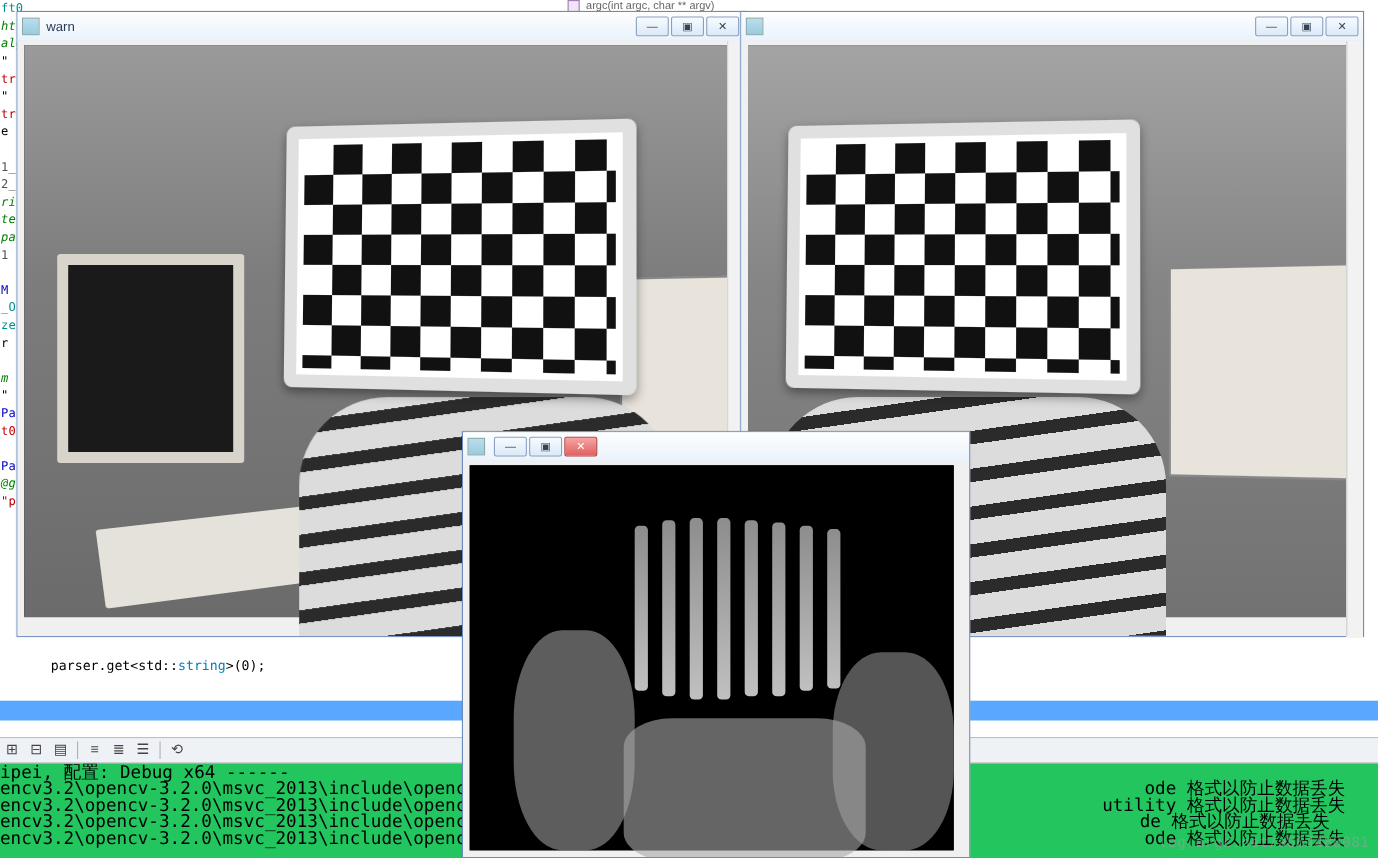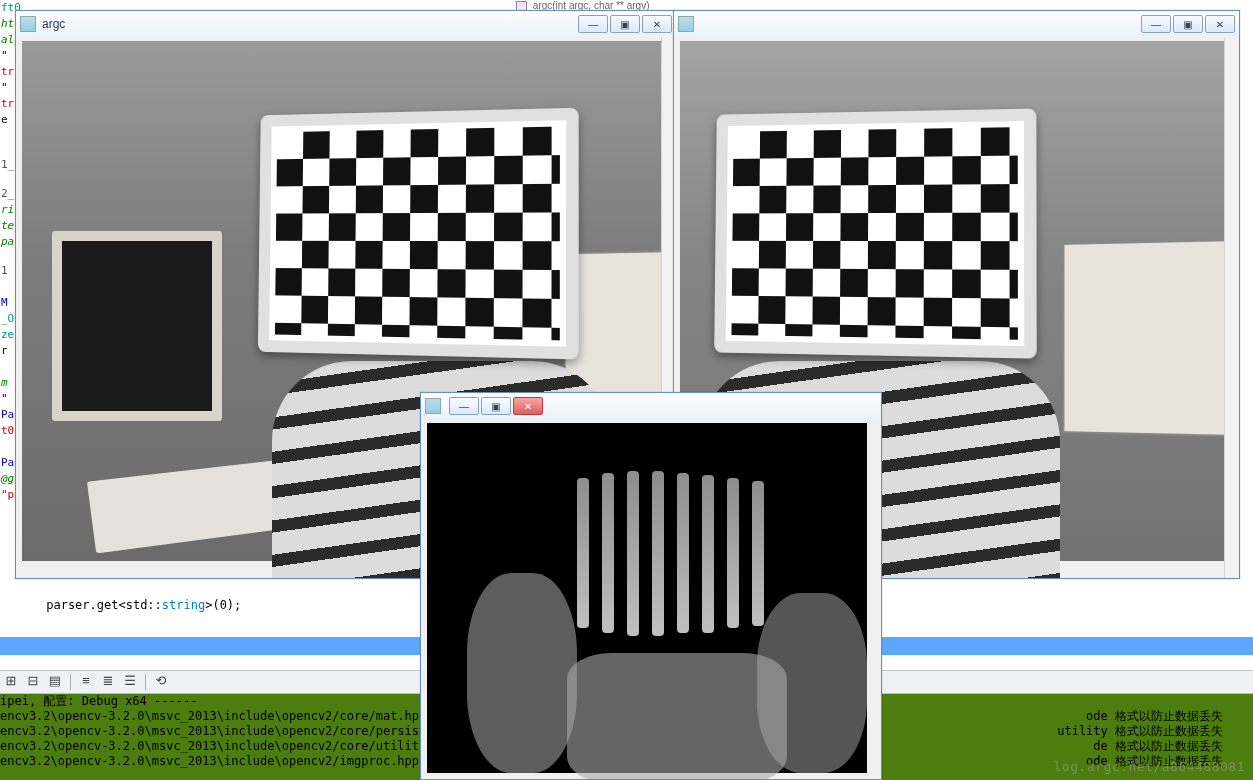--- a/index.html
+++ b/index.html
@@ -2,29 +2,29 @@
 <html><head>
 <meta charset="utf-8">
 <style>
   html,body{margin:0;padding:0;width:1253px;height:780px;font-family:'Segoe UI','Microsoft YaHei',sans-serif;font-size:12px;background:#fff;overflow:hidden;}
   .code-gutter{position:absolute;left:0;top:0;width:18px;height:620px;background:#fff;}
   .gutter-line{font-family:Consolas,monospace;font-size:11px;line-height:16px;padding-left:1px;white-space:pre;}
   .g-cyan{color:#009090;}
   .g-green{color:#008000;font-style:italic;}
   .g-red{color:#c00000;}
   .g-blue{color:#0000c0;}
-  .g-num{color:#505050;margin-top:13px;}
+  .g-num{color:#505050;}
   .code-main{position:absolute;left:0;top:598px;width:1253px;font-family:Consolas,monospace;font-size:12px;color:#000;}
   .code-line{white-space:pre;margin-left:39px;}
   .type{color:#0080c0;}
   .toolbar{position:absolute;left:0;top:670px;width:1253px;height:22px;background:#eef2f7;border-top:1px solid #c0c0c0;border-bottom:1px solid #c0c0c0;}
   .toolbar .btn{display:inline-block;width:22px;height:20px;text-align:center;line-height:20px;color:#444;font-size:13px;}
   .toolbar .sep{display:inline-block;width:1px;height:16px;background:#b0b0b0;vertical-align:middle;margin:0 4px;}
   .bluebar{position:absolute;left:0;top:637px;width:1253px;height:18px;background:#5aa7ff;}
-  .output{position:absolute;left:0;top:694px;width:1253px;height:86px;font-family:'NSimSun','SimSun',Consolas,monospace;font-size:12px;color:#000;background:#4d7c0f;}
+  .output{position:absolute;left:0;top:694px;width:1253px;height:86px;font-family:'NSimSun','SimSun',Consolas,monospace;font-size:16px;color:#000;background:#22c55e;}
   .output div{white-space:pre;line-height:15px;}
   .watermark{position:absolute;right:8px;bottom:6px;color:rgba(160,160,160,0.55);font-size:13px;font-family:Consolas,monospace;letter-spacing:.5px;}
   .tab-strip{position:absolute;left:516px;top:0;width:320px;height:12px;font-size:10px;color:#666;}
   .tab-strip .sq{display:inline-block;width:9px;height:9px;border:1px solid #a080b0;background:#f0e4f8;margin-right:3px;vertical-align:middle;}
 
   
   .cvwin{position:absolute;border:1px solid #6a8cbf;background:#fff;box-shadow:0 0 0 1px rgba(0,0,0,.05);}
   .cvtitle{height:26px;background:linear-gradient(#fdfeff,#eaf2fb);border-bottom:1px solid #cfd9e7;display:flex;align-items:center;padding:0 4px;}
   .cvicon{width:14px;height:14px;border:1px solid #8aa;background:linear-gradient(#bde,#9cd);margin-right:6px;}
   .cvtitle span.title{flex:1;color:#2a3a55;font-size:12px;}
@@ -93,21 +93,21 @@
     <div class="gutter-line g-red">t0</div>
     <div class="gutter-line "> </div>
     <div class="gutter-line g-blue">Pa</div>
     <div class="gutter-line g-green">@g</div>
     <div class="gutter-line g-red">"p</div>
   </div>
 
 <div class="cvwin" style="left:15px;top:10px;width:660px;height:567px;">
   <div class="cvtitle">
     <div class="cvicon"></div>
-    <span class="title">argc</span>
+    <span class="title">warn</span>
     <div class="wbtn">—</div>
     <div class="wbtn">▣</div>
     <div class="wbtn">✕</div>
   </div>
   <div class="cvbody">
     <div class="imgframe" style="left:6px;top:4px;width:640px;height:520px;">
       <div class="scene">
         <div class="monitor" style="left:30px;top:190px;width:150px;height:170px;"></div>
         <div class="keyboard" style="left:70px;top:400px;width:230px;height:120px;"></div>
         <div class="whiteboard" style="left:540px;top:210px;width:130px;height:170px;"></div>
@@ -175,17 +175,17 @@
 </div>
 
 <div class="bluebar"></div>
 
 <div class="toolbar" id="toolbar"><span class="btn">⊞</span><span class="btn">⊟</span><span class="btn">▤</span><span class="sep"></span><span class="btn">≡</span><span class="btn">≣</span><span class="btn">☰</span><span class="sep"></span><span class="btn">⟲</span></div>
 
 <div class="output" id="output">
     <div>ipei, 配置: Debug x64 ------</div>
     <div style="display: flex; justify-content: space-between;"><span>encv3.2\opencv-3.2.0\msvc_2013\include\opencv2/core/mat.hpp(1926): warn</span><span style="padding-right: 30px;">ode 格式以防止数据丢失</span></div>
     <div style="display: flex; justify-content: space-between;"><span>encv3.2\opencv-3.2.0\msvc_2013\include\opencv2/core/persistence.hpp : </span><span style="padding-right: 30px;">utility 格式以防止数据丢失</span></div>
-    <div style="display: flex; justify-content: space-between;"><span>encv3.2\opencv-3.2.0\msvc_2013\include\opencv2/core/utility.hpp : warn</span><span style="padding-right: 30px;">de 格式以防止数据丢失</span></div>
+    <div style="display: flex; justify-content: space-between;"><span>encv3.2\opencv-3.2.0\msvc_2013\include\opencv2/core/utility.hpp : warn</span><span style="padding-right: 44px;">de 格式以防止数据丢失</span></div>
     <div style="display: flex; justify-content: space-between;"><span>encv3.2\opencv-3.2.0\msvc_2013\include\opencv2/imgproc.hpp(617): warning</span><span style="padding-right: 30px;">ode 格式以防止数据丢失</span></div>
   </div>
 
 <div class="watermark">log.argc.net/a864488081</div>
 
 </body></html>

